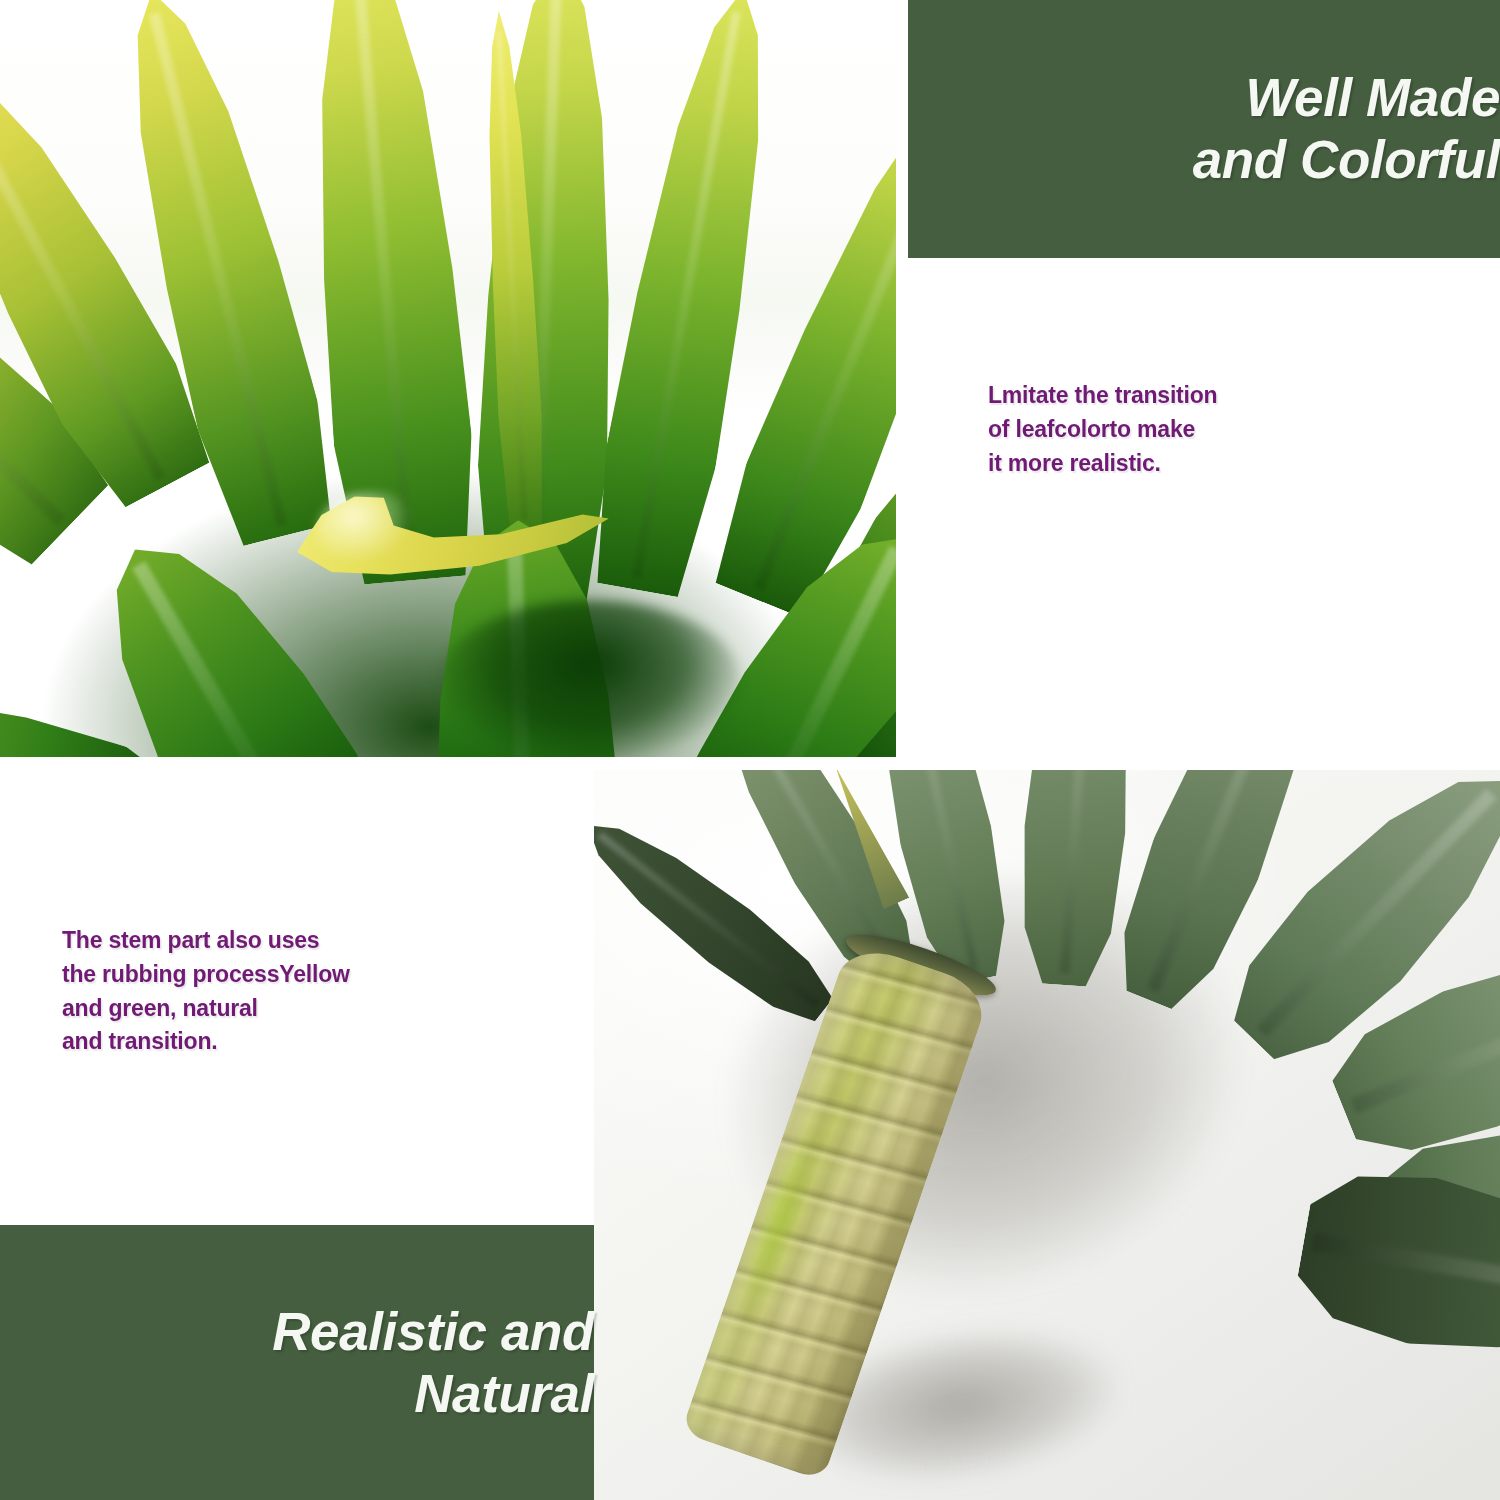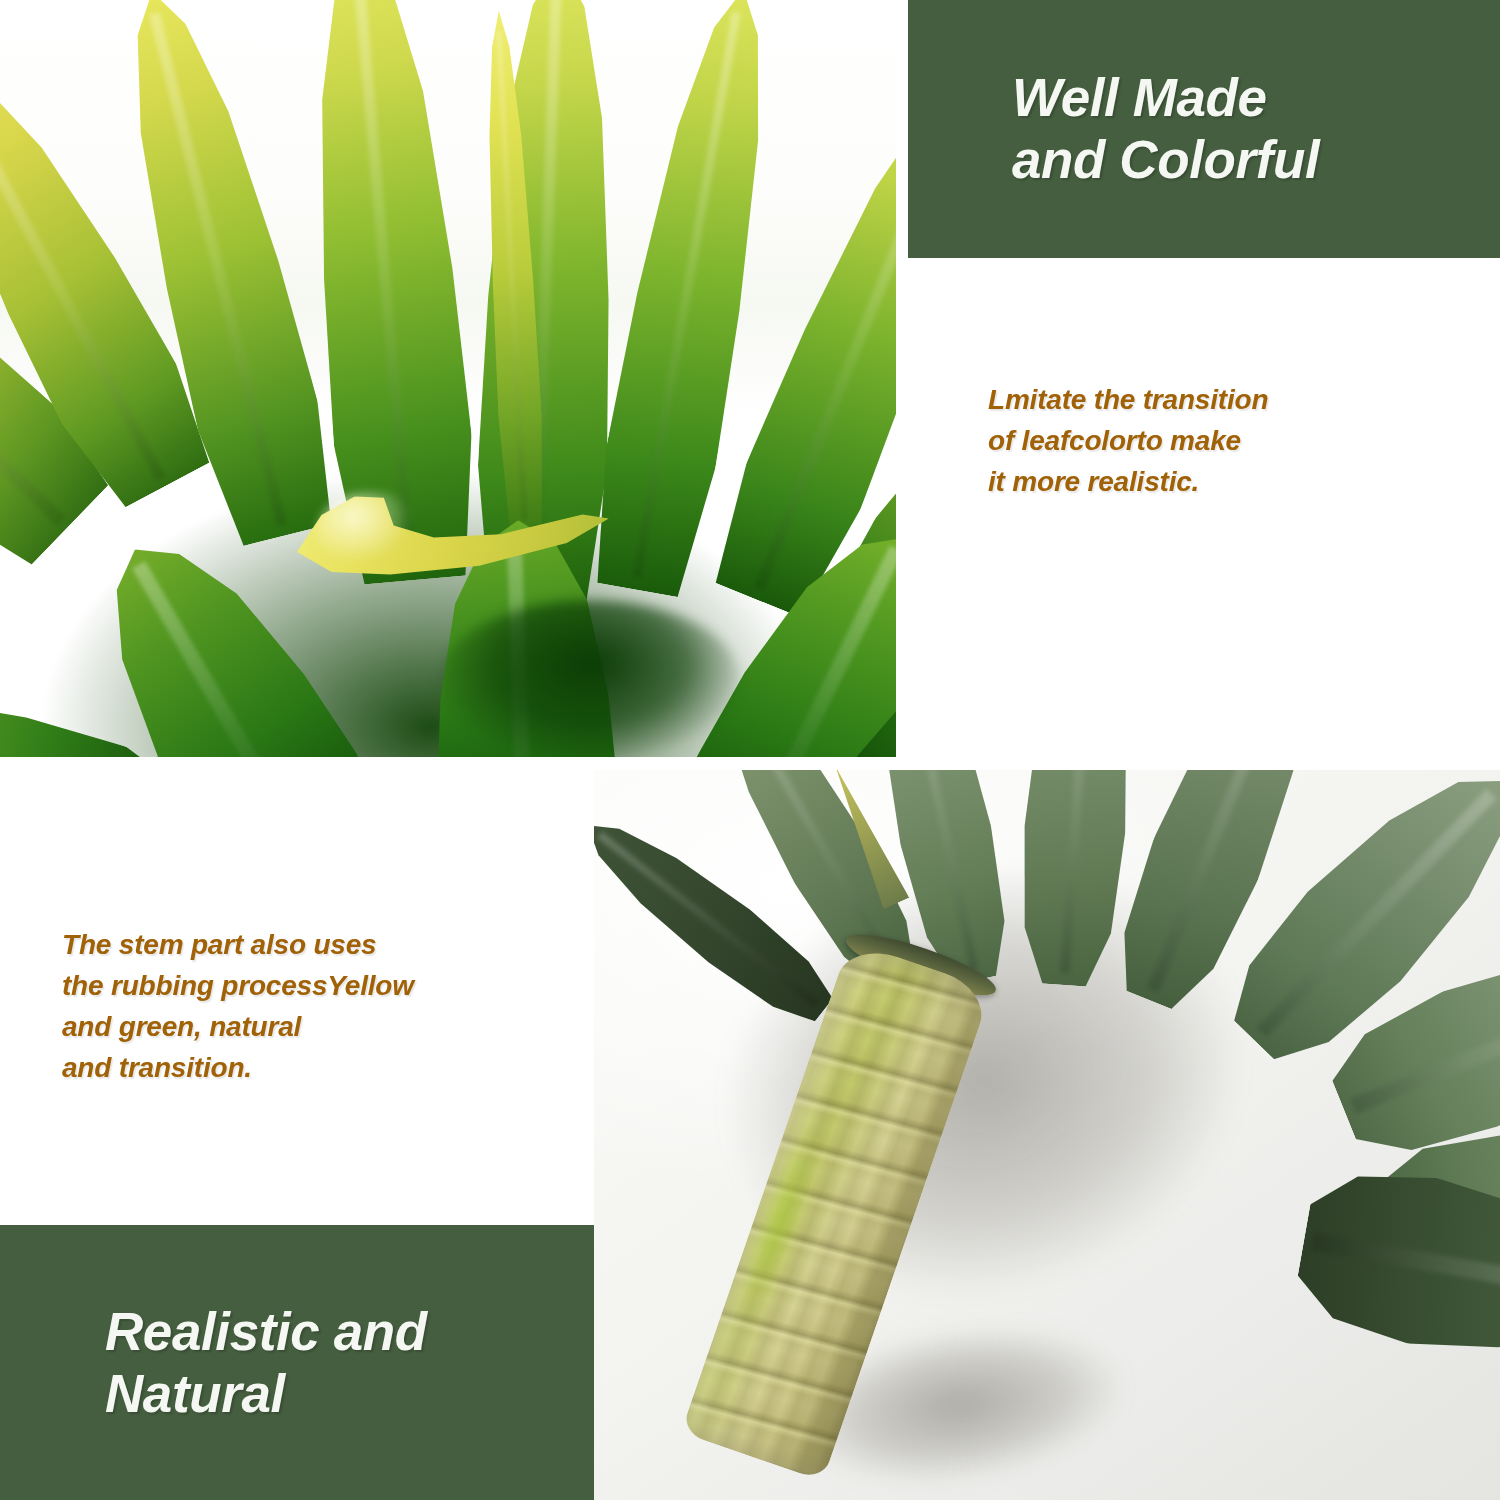--- a/index.html
+++ b/index.html
@@ -148,20 +148,21 @@
     background: linear-gradient(180deg, #3f4a2f 0%, #5d6740 45%, #8e8c52 100%);
     box-shadow: 0 2px 6px rgba(0,0,0,.35);
   }
 
   
   .banner {
     position: absolute;
     display: flex;
     flex-direction: column;
     justify-content: center;
+    text-align: right;
   }
   .banner-title {
     color: #f4f7f2;
     font-weight: 700;
     font-style: italic;
     font-size: 53px;
     line-height: 1.17;
     letter-spacing: -0.4px;
     white-space: pre-line;
     text-shadow: 2px 2px 2px rgba(0,0,0,.18);
@@ -179,24 +180,23 @@
     top: 1225px;
     width: 594px;
     height: 275px;
     padding-left: 105px;
     box-sizing: border-box;
   }
 
   
   .copy {
     position: absolute;
-    color: #a16207;
+    color: #701a75;
     font-weight: 700;
-    font-style: italic;
-    font-size: 28px;
+    font-size: 23px;
     line-height: 1.47;
     letter-spacing: -0.2px;
     white-space: pre-line;
     text-shadow: 1.5px 1.5px 1.5px rgba(0,0,0,.10);
   }
   #copy-right {
     left: 988px;
     top: 379px;
     width: 470px;
   }

